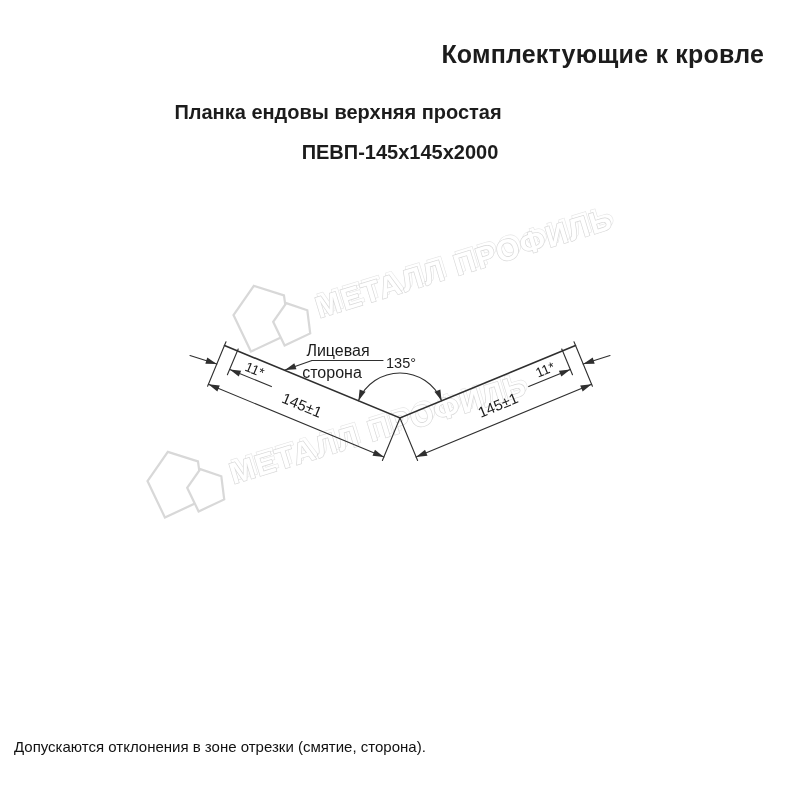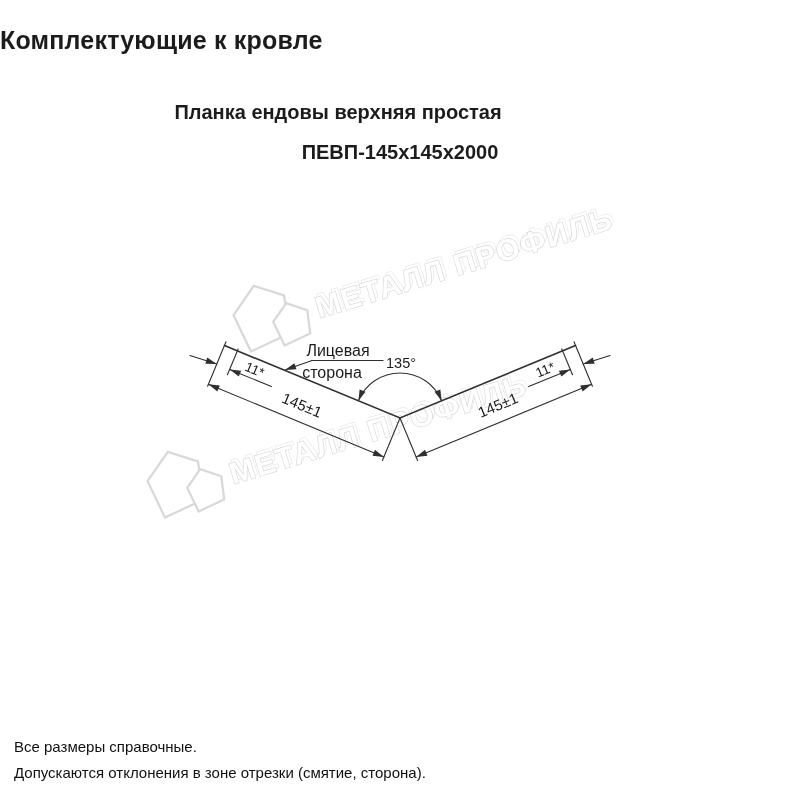--- a/index.html
+++ b/index.html
@@ -1,18 +1,18 @@
 <!DOCTYPE html>
 <html><head>
 <meta charset="utf-8">
 <style>
   html,body{margin:0;padding:0;background:#ffffff;}
   body{width:800px;height:800px;position:relative;overflow:hidden;
        font-family:"Liberation Sans", sans-serif;color:#1c1c1c;}
-  .page-title{position:absolute;top:26px;left:0;width:764px;text-align:left;
+  .page-title{position:absolute;top:40px;left:0;width:764px;text-align:right;
        font-size:25px;font-weight:bold;letter-spacing:.2px;}
   .product-name{position:absolute;top:101px;left:0;width:676px;text-align:center;
        font-size:20px;font-weight:bold;}
   .product-code{position:absolute;top:141px;left:0;width:800px;text-align:center;
        font-size:20px;font-weight:bold;}
   .drawing-svg{position:absolute;top:0;left:0;}
   .footer{position:absolute;top:734px;left:14px;font-size:15px;line-height:26px;color:#111;}
   
   .pline{stroke:#2f2f2f;stroke-width:1.6;fill:none;stroke-linecap:round;}
   .dline{stroke:#2f2f2f;stroke-width:1.1;fill:none;stroke-linecap:round;}
@@ -86,15 +86,14 @@
 
   <g>
     <path class="dline" d="M 312 360.5 L 383 360.5"></path>
     <path class="dline" d="M 312 360.5 L 285 370" marker-end="url(#arr)"></path>
     <text class="dtext" x="338" y="356" text-anchor="middle" font-size="16">Лицевая</text>
     <text class="dtext" x="332" y="378" text-anchor="middle" font-size="16">сторона</text>
   </g>
 </svg>
 
 <div class="footer">
-  <div>Все размеры справочные.</div>
   <div>Допускаются отклонения в зоне отрезки (смятие, сторона).</div>
 </div>
 
 </body></html>

